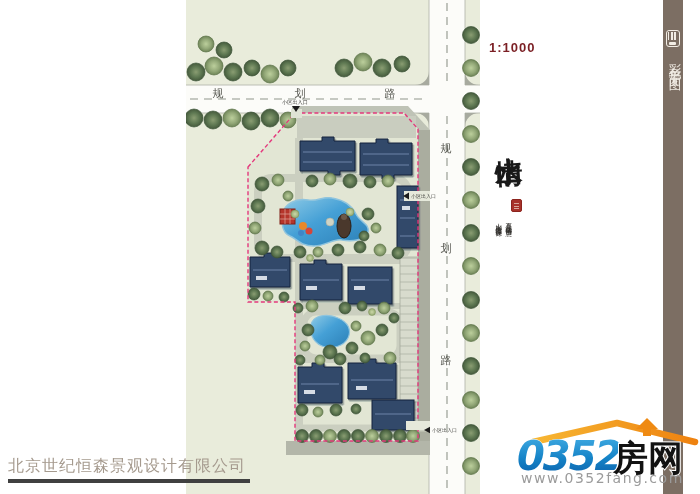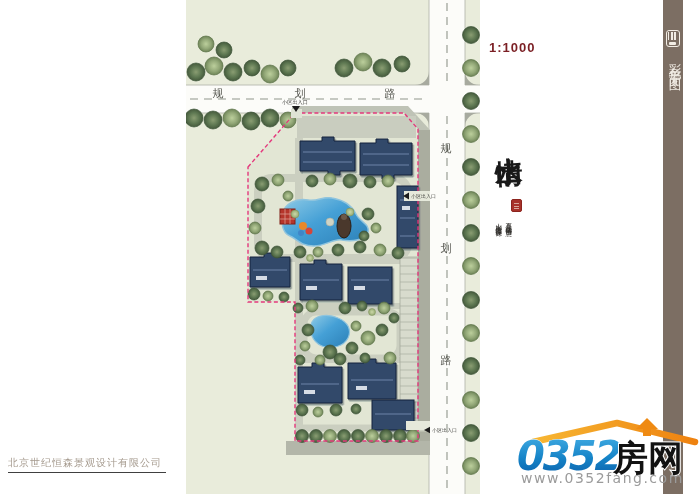--- a/index.html
+++ b/index.html
@@ -28,22 +28,22 @@
       letter-spacing:1px;transform:rotate(-3deg);}
   .art-seal{position:absolute;left:511px;top:199px;width:11px;height:13px;background:#a8322a;
       border-radius:2px;border:1px solid #8c241e;box-sizing:border-box;}
   .art-seal i{position:absolute;left:2px;top:2px;width:5px;height:7px;
       background:repeating-linear-gradient(0deg,#d8a79b 0 1px,transparent 1px 2.5px);}
   .art-inscription{position:absolute;left:495px;top:218px;display:flex;flex-direction:row-reverse;gap:3px;}
   .art-inscription .col{writing-mode:vertical-rl;text-orientation:upright;font-family:"DejaVu Serif",serif;
       font-size:6.5px;line-height:1.05;color:#2e2c29;letter-spacing:1px;}
 
   
-  .company{position:absolute;left:8px;top:456px;font-size:10px;color:#a59a8e;letter-spacing:1px;
-      padding:0 4px 2px 0;border-bottom:1px solid #404040;}
+  .company{position:absolute;left:8px;top:456px;font-size:16px;color:#a59a8e;letter-spacing:1px;
+      padding:0 4px 2px 0;border-bottom:4px solid #404040;}
 
   
   .logo{position:absolute;left:495px;top:418px;}
 </style>
 </head>
 <body>
 
 <div class="canvas">
 
   <svg style="position:absolute;left:186px;top:0;" width="294" height="494" viewBox="186 0 294 494">

